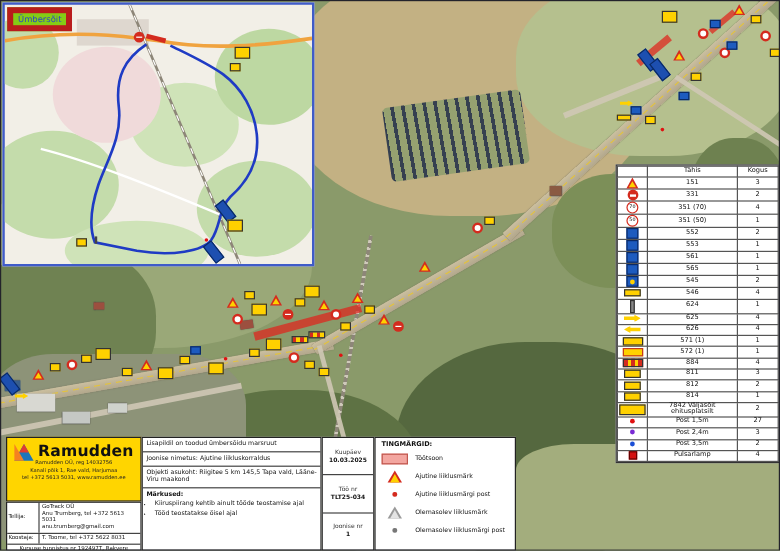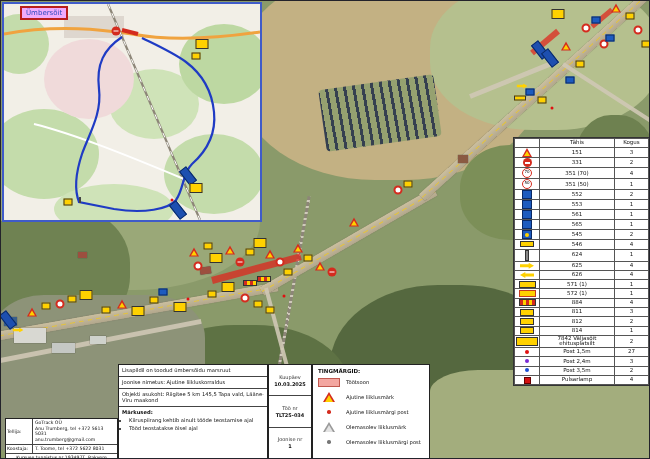--- a/index.html
+++ b/index.html
@@ -32,21 +32,21 @@
   .mk-brect{width:7px;height:5px;background:#1d5bbf;border:.5px solid #0a2a66;}
   .mk-bboard{width:7px;height:16px;background:#1d4fb0;border:.5px solid #0a2a66;transform:translate(-50%,-50%) rotate(-38deg);}
   .mk-arr{width:11px;height:5px;background:#ffd100;clip-path:polygon(0 25%,60% 25%,60% 0,100% 50%,60% 100%,60% 75%,0 75%);}
   .mk-dotr{width:3px;height:3px;border-radius:50%;background:#e01111;}
   .mk-ybar{width:10px;height:3px;background:#ffd100;border:.5px solid #333;}
   .mk-barrier{width:12px;height:4px;background:repeating-linear-gradient(90deg,#d42b1e 0 3px,#ffd100 3px 6px);border:.5px solid #333;}
   .mk-post{width:2px;height:6px;background:#444;}
 
   
   #inset{left:2px;top:2px;width:256px;height:216px;border:2px solid #3f5bc9;background:#f2efe7;z-index:10;}
-  #inset-label{left:16px;top:2px;background:#f0abfc;border:2px solid #b91c1c;color:#2b49c0;
+  #inset-label{left:2px;top:2px;background:#84cc16;border:5px solid #b91c1c;color:#2b49c0;
                font-size:7px;padding:1px 4px;z-index:12;}
   #inset svg{position:absolute;left:0;top:0;}
 
   
   #signtable{left:513px;top:137px;width:135px;z-index:10;background:#fff;border:1px solid #333;}
   #signtable table{border-collapse:collapse;width:100%;}
   #signtable td,#signtable th{border:.5px solid #555;font-size:5.5px;font-weight:normal;
         padding:0 1px;height:8.3px;text-align:center;color:#111;line-height:1;}
   #signtable td.c-icon{width:20px;}
   #signtable td.c-code{width:74px;}
@@ -387,20 +387,29 @@
           </tr>
           <tr>
             <td class="c-icon"><span class="sicon i-sqred"></span></td>
             <td class="c-code">Pulsarlamp</td>
             <td class="c-qty">4</td>
           </tr>
         </tbody>
     </table>
   </div>
 
+  <div id="logo-box" class="panel">
+    <div id="logo-row">
+      <span class="logo-tri"></span>
+      <span id="logo-name">Ramudden</span>
+    </div>
+    <div class="logo-sub">Ramudden OÜ, reg 14032756</div>
+    <div class="logo-sub">Kanali põik 1, Rae vald, Harjumaa</div>
+    <div class="logo-sub">tel +372 5613 5031, www.ramudden.ee</div>
+  </div>
 
   <div id="company-table" class="panel">
     <div class="crow">
       <div class="clab">Tellija:</div>
       <div class="cval">
         <div>GoTrack OÜ</div>
         <div>Anu Trumberg, tel +372 5613 5031</div>
         <div>anu.trumberg@gmail.com</div>
       </div>
     </div>

